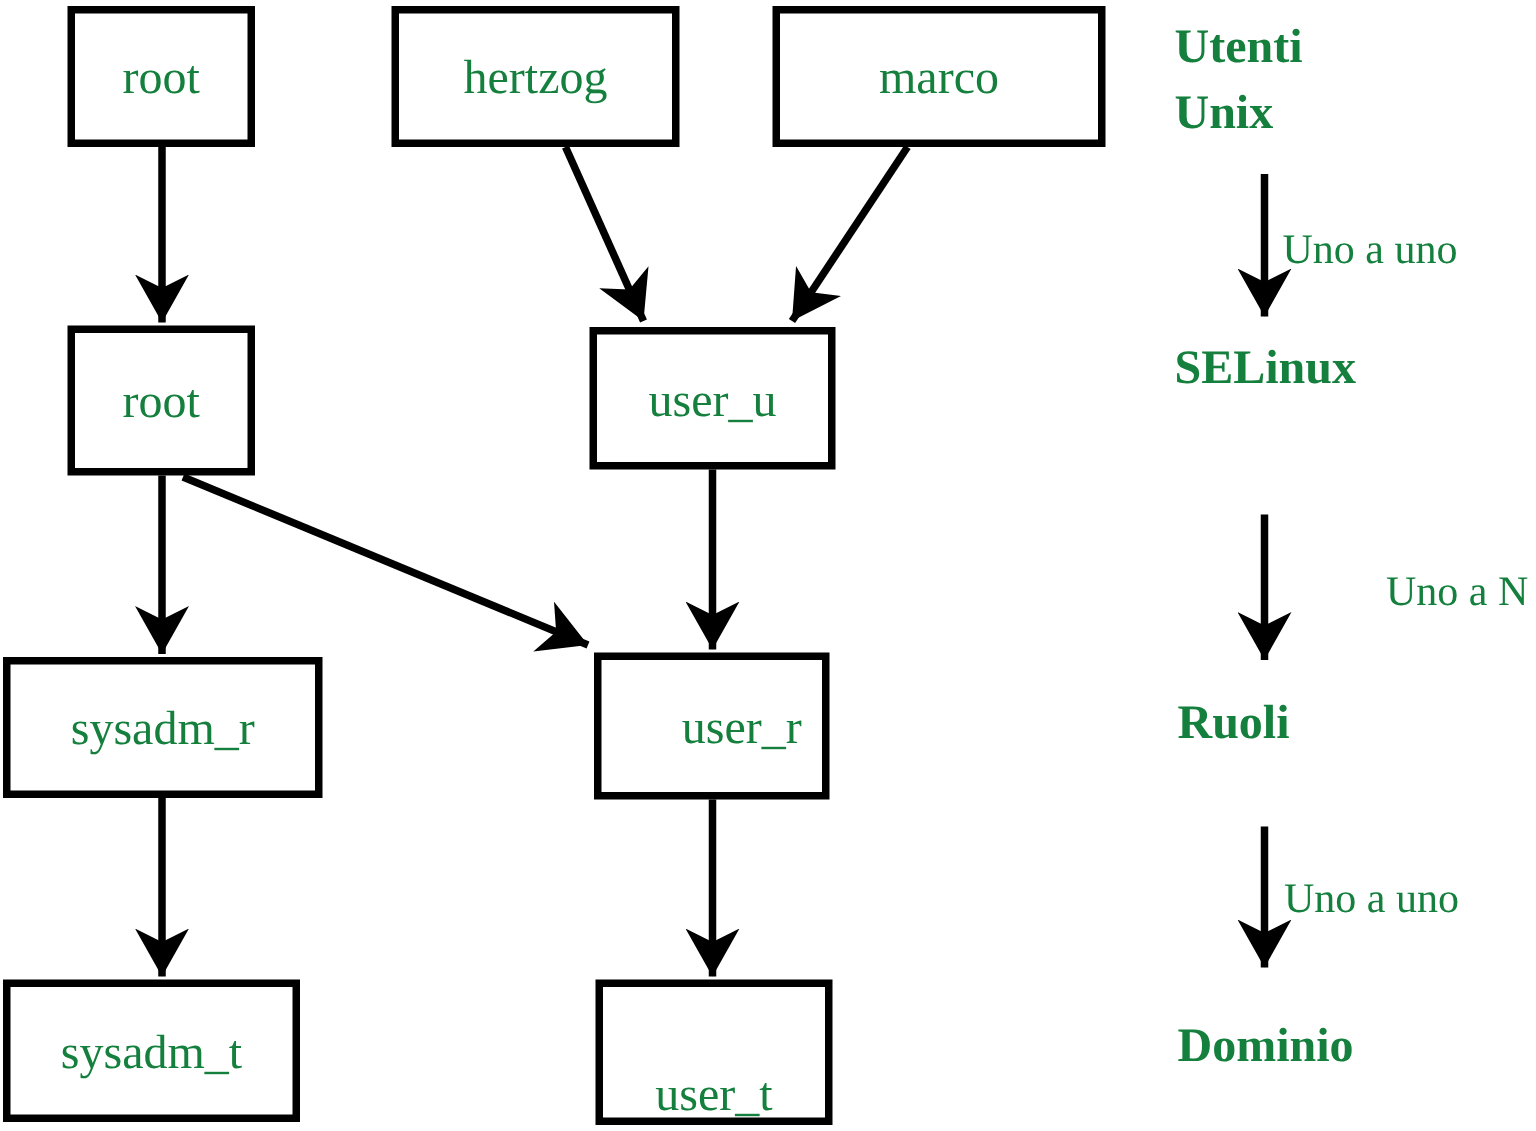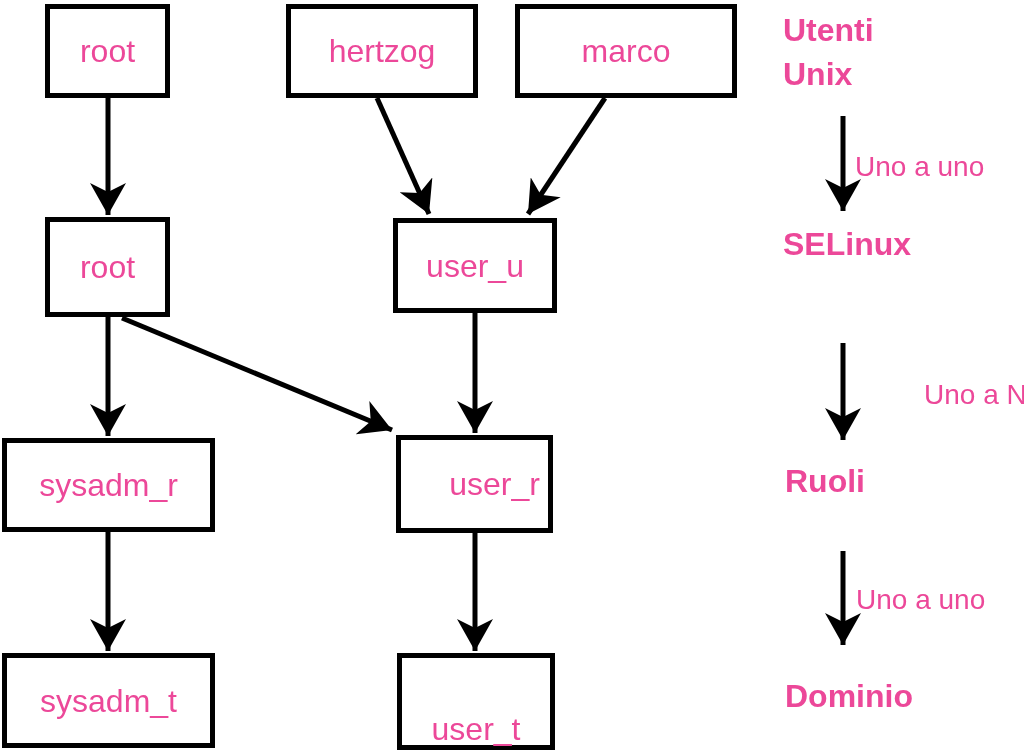--- a/index.html
+++ b/index.html
@@ -1,45 +1,45 @@
 <!DOCTYPE html>
 <html><head>
 <meta charset="utf-8">
 <style>
   html, body { margin: 0; padding: 0; background: #ffffff; }
   #stage {
     position: relative;
     width: 1024px;
     height: 754px;
     background: #ffffff;
-    font-family: Liberation Sans, sans-serif;
-    color: #ec4899;
+    font-family: Liberation Serif, serif;
+    color: #15803d;
     overflow: hidden;
   }
   
   .node {
     position: absolute;
     box-sizing: border-box;
     border: 5px solid #000000;
     background: #ffffff;
     display: flex;
     align-items: center;
     justify-content: center;
     font-size: 32px;
     line-height: 1;
     z-index: 1;
   }
   .b-root-unix    { left: 45px;  top: 4px;   width: 125px; height: 94px; }
-  .b-hertzog      { left: 286px; top: 4px;   width: 192px; height: 94px; }
+  .b-hertzog      { left: 261px; top: 4px;   width: 192px; height: 94px; }
   .b-marco        { left: 515px; top: 4px;   width: 222px; height: 94px; }
   .b-root-selinux { left: 45px;  top: 217px; width: 125px; height: 100px; }
   .b-user-u       { left: 393px; top: 218px; width: 164px; height: 95px; }
   .b-sysadm-r     { left: 2px;   top: 438px; width: 213px; height: 94px; }
   .b-user-r       { left: 396px; top: 435px; width: 157px; height: 98px; padding-left: 40px; }
-  .b-sysadm-t     { left: 2px;   top: 653px; width: 213px; height: 95px; }
+  .b-sysadm-t     { left: 2px;   top: 653px; width: 198px; height: 95px; }
   .b-user-t       { left: 397px; top: 653px; width: 158px; height: 97px; align-items: flex-end; }
 
   
   #arrows {
     position: absolute;
     left: 0; top: 0;
     width: 1024px; height: 754px;
     z-index: 2;
     pointer-events: none;
   }

